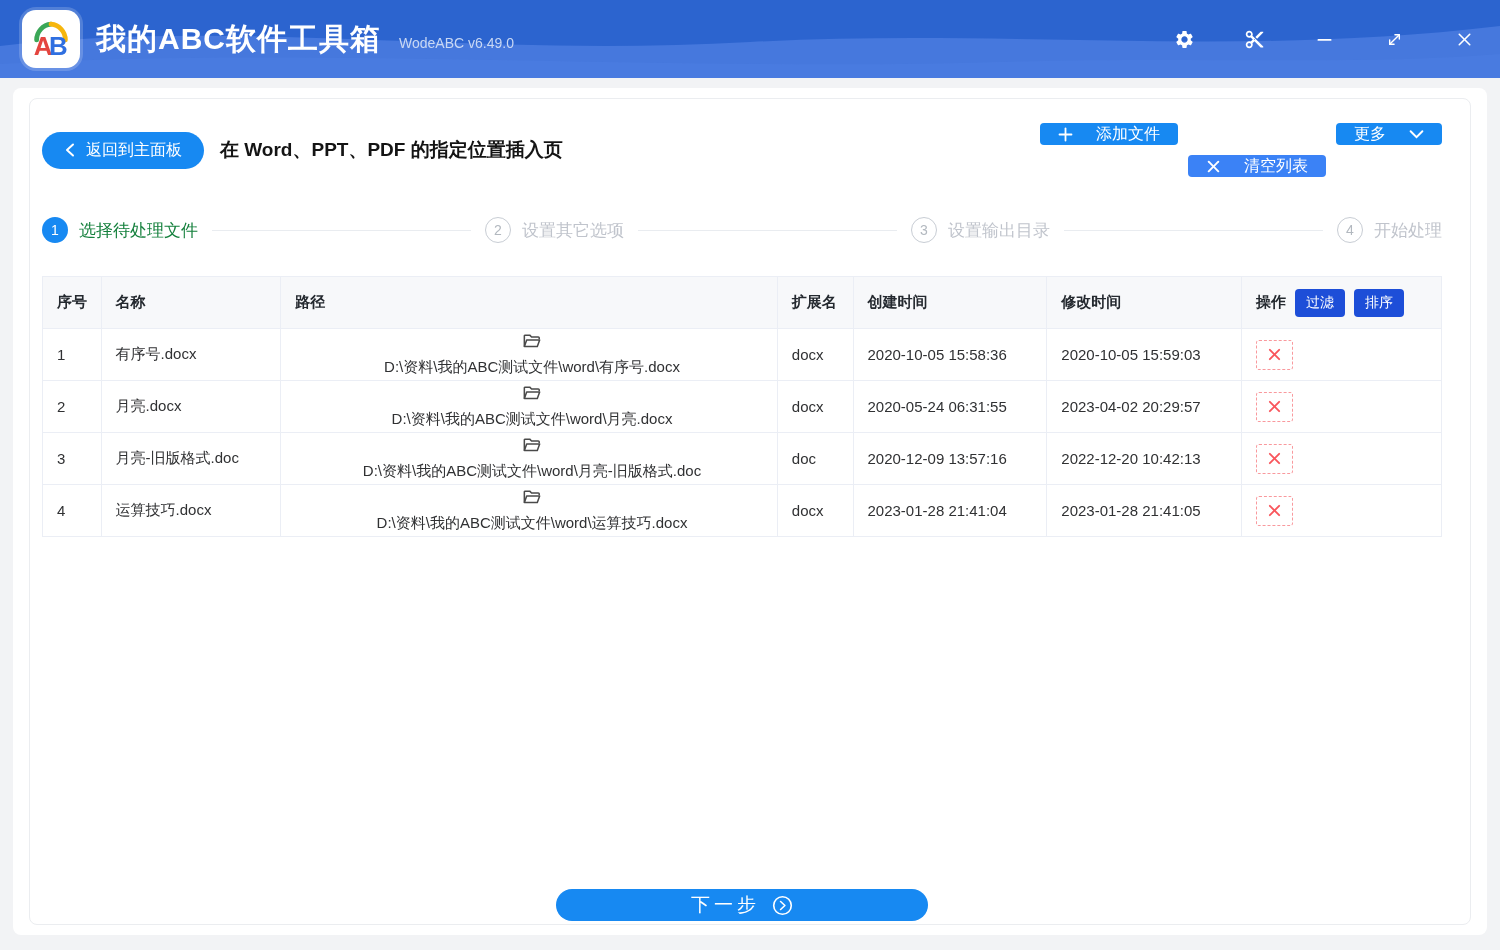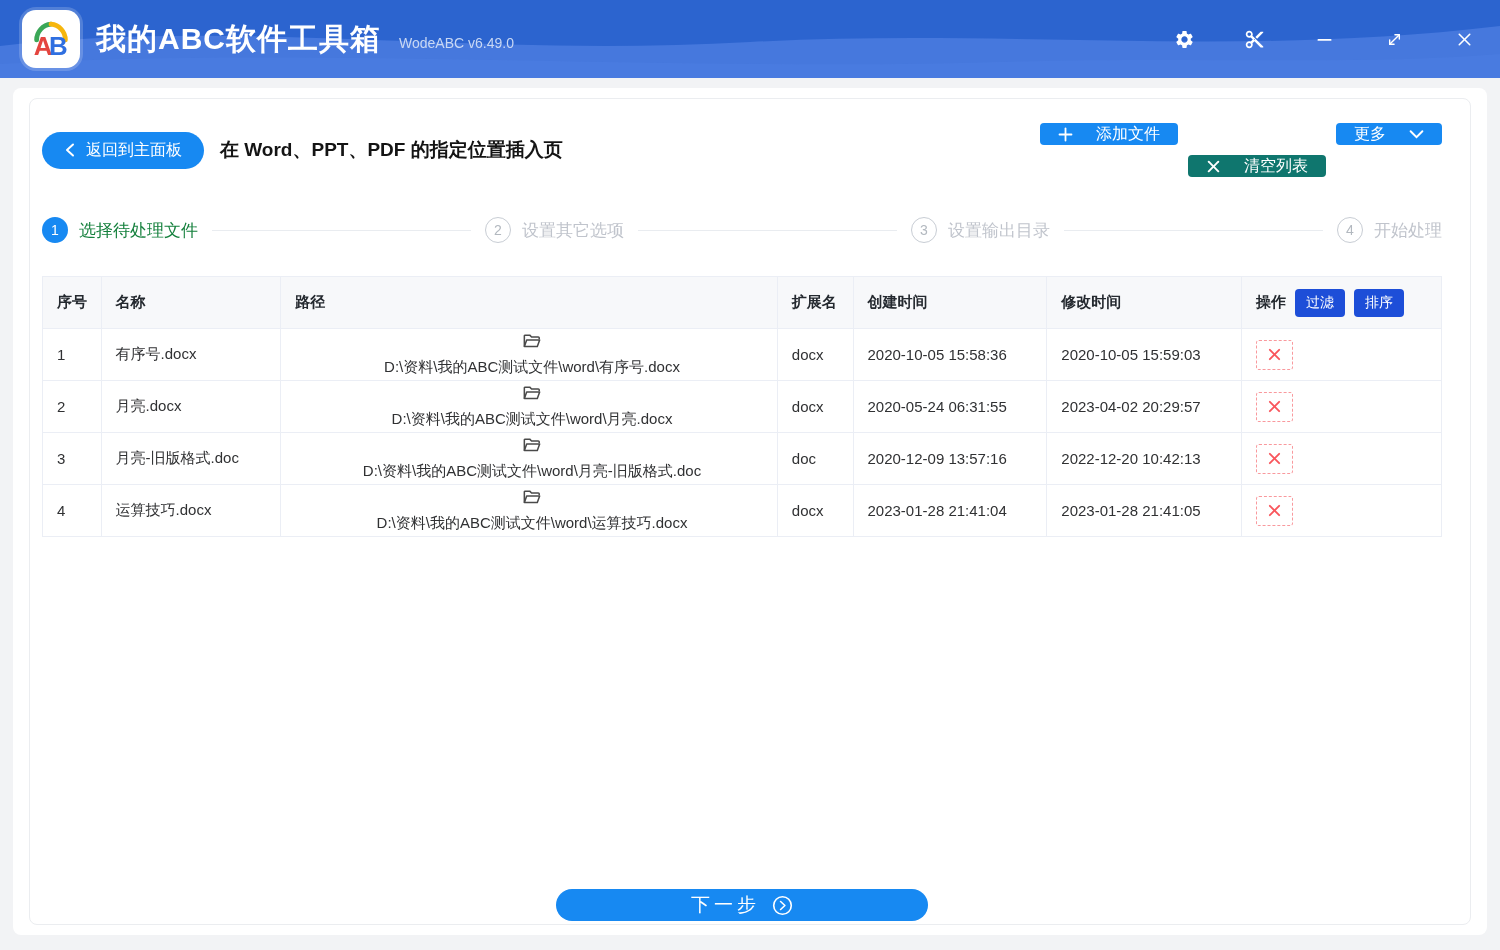--- a/index.html
+++ b/index.html
@@ -56,21 +56,21 @@
     font-family:inherit; flex:none;
   }
   .back-btn svg { width:12px; height:14px; stroke:#fff; fill:none; stroke-width:2; stroke-linecap:round; stroke-linejoin:round; }
   .page-title { font-size:19px; font-weight:bold; color:#141414; margin-left:16px; flex:none; }
   .header-actions { margin-left:auto; display:flex; gap:10px; }
   .act-btn {
     display:flex; align-items:center; justify-content:center; gap:23px;
     height:22px; padding:0 18px; border:none; border-radius:4px; cursor:pointer;
     font-size:16px; color:#fff; font-family:inherit; background:#1789f2;
   }
-  .act-btn.danger { background:#0f766e;margin-top:32px; }
+  .act-btn.danger { background:#3b82f6;margin-top:32px; }
   .act-btn svg { width:15px; height:15px; stroke:#fff; fill:none; stroke-width:1.8; stroke-linecap:round; }
 
   
   .steps { display:flex; align-items:center; margin-top:40px; }
   .step { display:flex; align-items:center; gap:11px; flex:none; }
   .step-circle {
     width:26px; height:26px; border-radius:50%;
     display:flex; align-items:center; justify-content:center;
     font-size:14px;
   }

